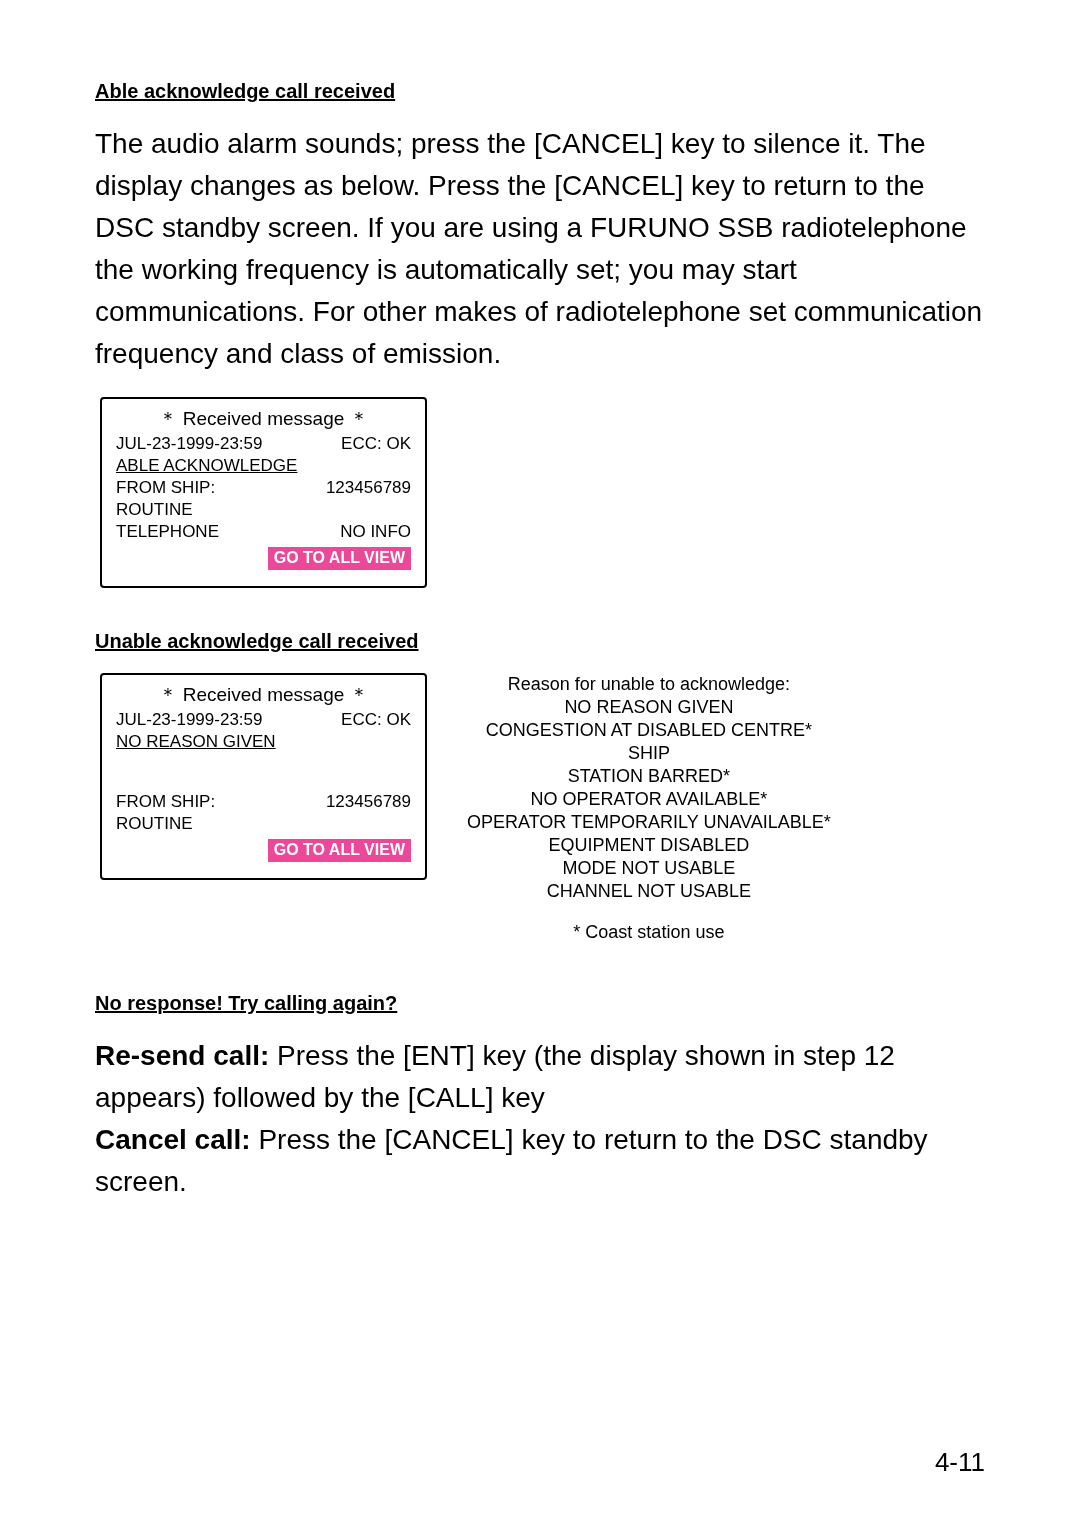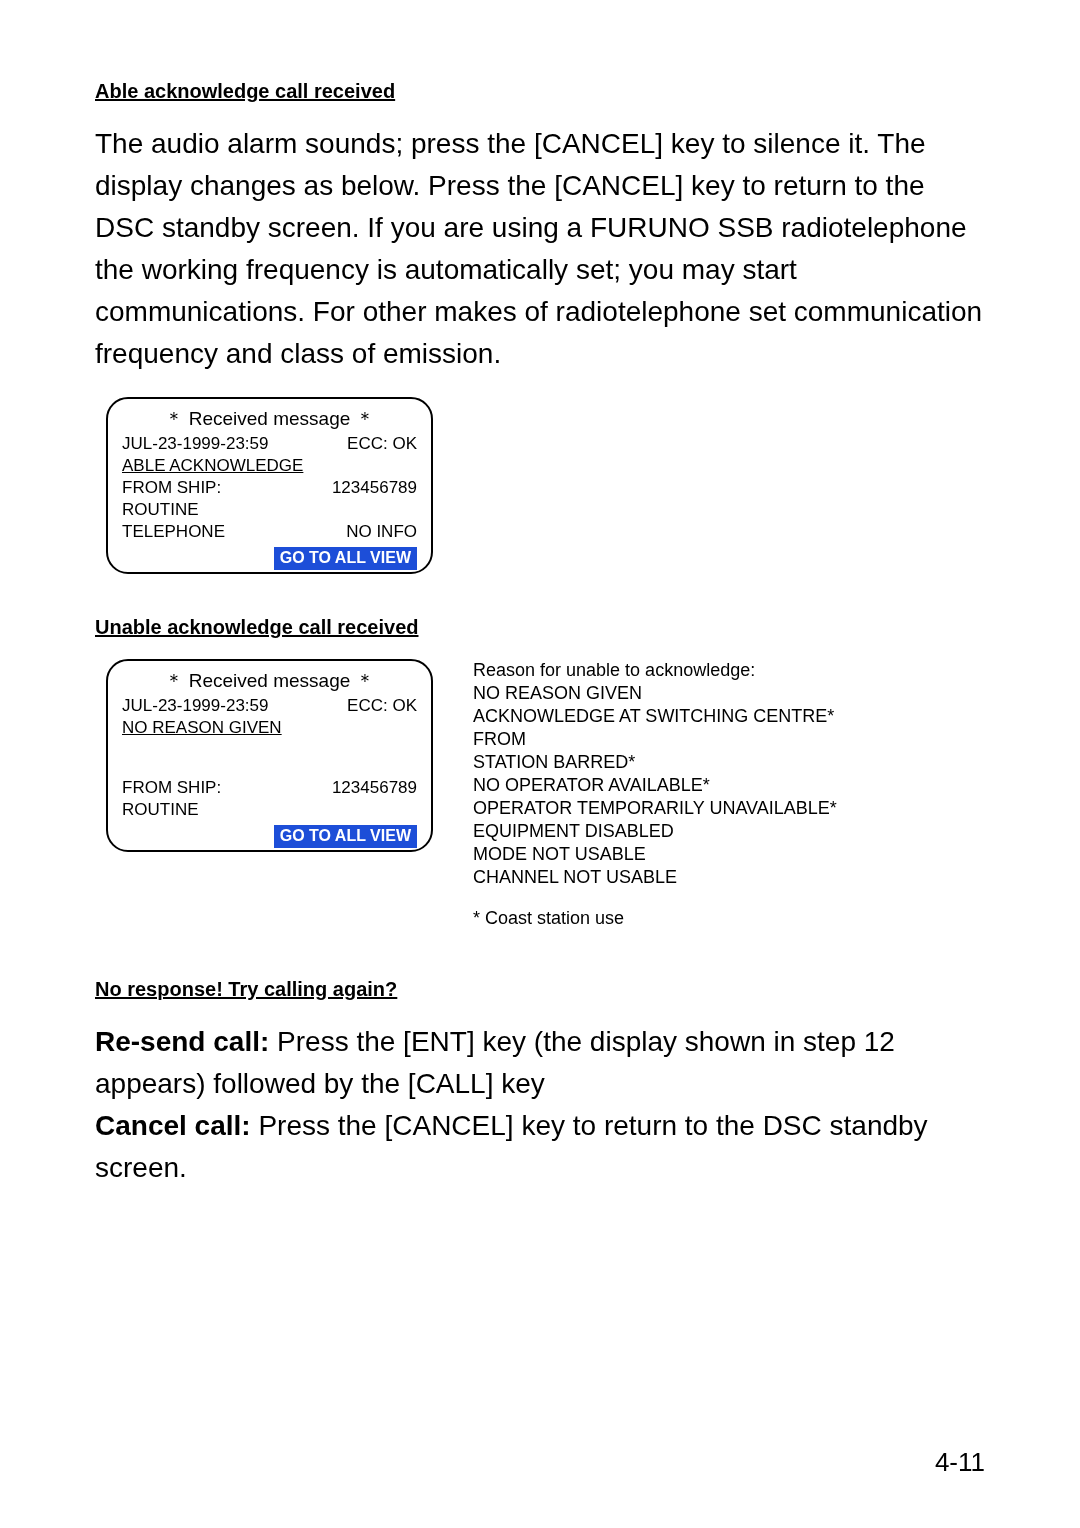--- a/index.html
+++ b/index.html
@@ -22,62 +22,63 @@
     text-decoration: underline;
     margin: 0 0 20px 0;
   }
   .body-text {
     font-size: 28px;
     line-height: 1.5;
     margin: 0 0 22px 0;
   }
   .screen-box {
     border: 2.5px solid #000;
-    border-radius: 22px;
+    border-radius: 4px;
     width: 295px;
-    padding: 8px 14px 5px 14px;
+    padding: 8px 14px 19px 14px;
     font-size: 17px;
     line-height: 1.3;
-    margin: 0 0 42px 11px;
+    margin: 0 0 42px 5px;
   }
   .screen-title {
     text-align: center;
     font-size: 19px;
     margin-bottom: 1px;
   }
   .screen-row {
     display: flex;
     justify-content: space-between;
   }
   .underline {
     text-decoration: underline;
   }
   .go-button {
     display: block;
     width: fit-content;
-    background: #1d4ed8;
+    background: #ec4899;
     color: #fff;
     font-weight: bold;
     font-size: 16px;
     padding: 1px 6px;
     margin: 4px 0 -3px auto;
   }
   .gotoallview-wrap {
     text-align: right;
     margin-top: 4px;
   }
   .two-col {
     display: flex;
     align-items: flex-start;
     gap: 40px;
     margin-bottom: 18px;
   }
   .reasons {
     font-size: 18px;
     line-height: 1.28;
+    text-align: center;
   }
   .footnote {
     font-size: 18px;
     margin: 18px 0 30px 0;
   }
   .screen-box.tight {
     margin-bottom: 0;
   }
   .page-num {
     position: absolute;
@@ -134,22 +135,22 @@
       </div>
       <div>ROUTINE</div>
       <div class="gotoallview-wrap">
         <span class="go-button">GO TO ALL VIEW</span>
       </div>
     </div>
 
     <div class="reasons">
       <div>Reason for unable to acknowledge:</div>
       <div>NO REASON GIVEN</div>
-      <div>ACKNOWLEDGE AT SWITCHING CENTRE*</div>
-      <div>FROM</div>
+      <div>CONGESTION AT DISABLED CENTRE*</div>
+      <div>SHIP</div>
       <div>STATION BARRED*</div>
       <div>NO OPERATOR AVAILABLE*</div>
       <div>OPERATOR TEMPORARILY UNAVAILABLE*</div>
       <div>EQUIPMENT DISABLED</div>
       <div>MODE NOT USABLE</div>
       <div>CHANNEL NOT USABLE</div>
       <div class="footnote">* Coast station use</div>
     </div>
   </div>
 

